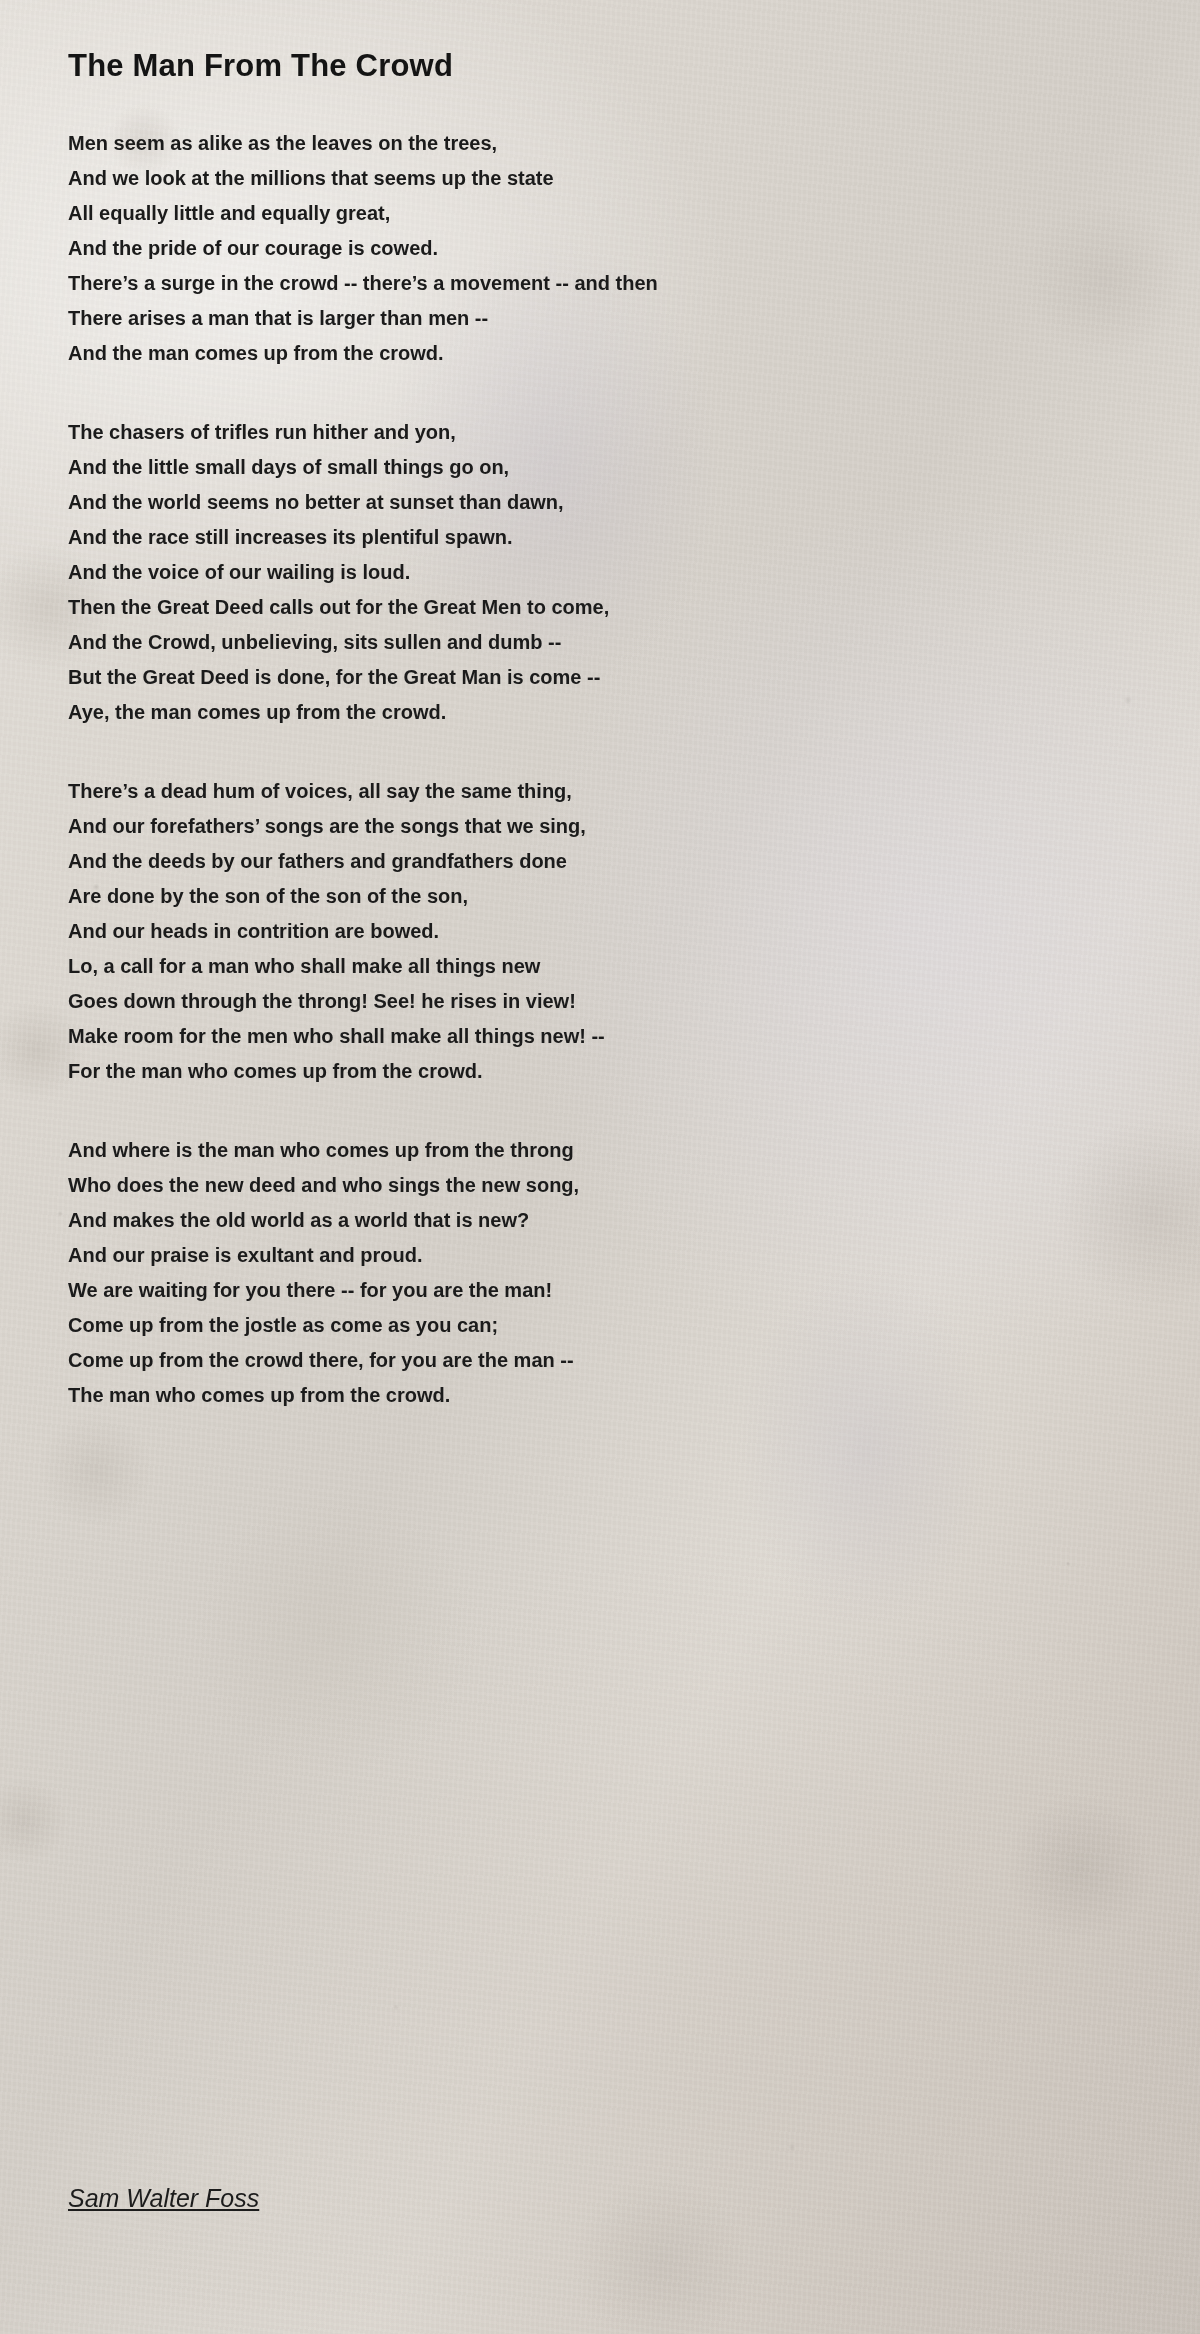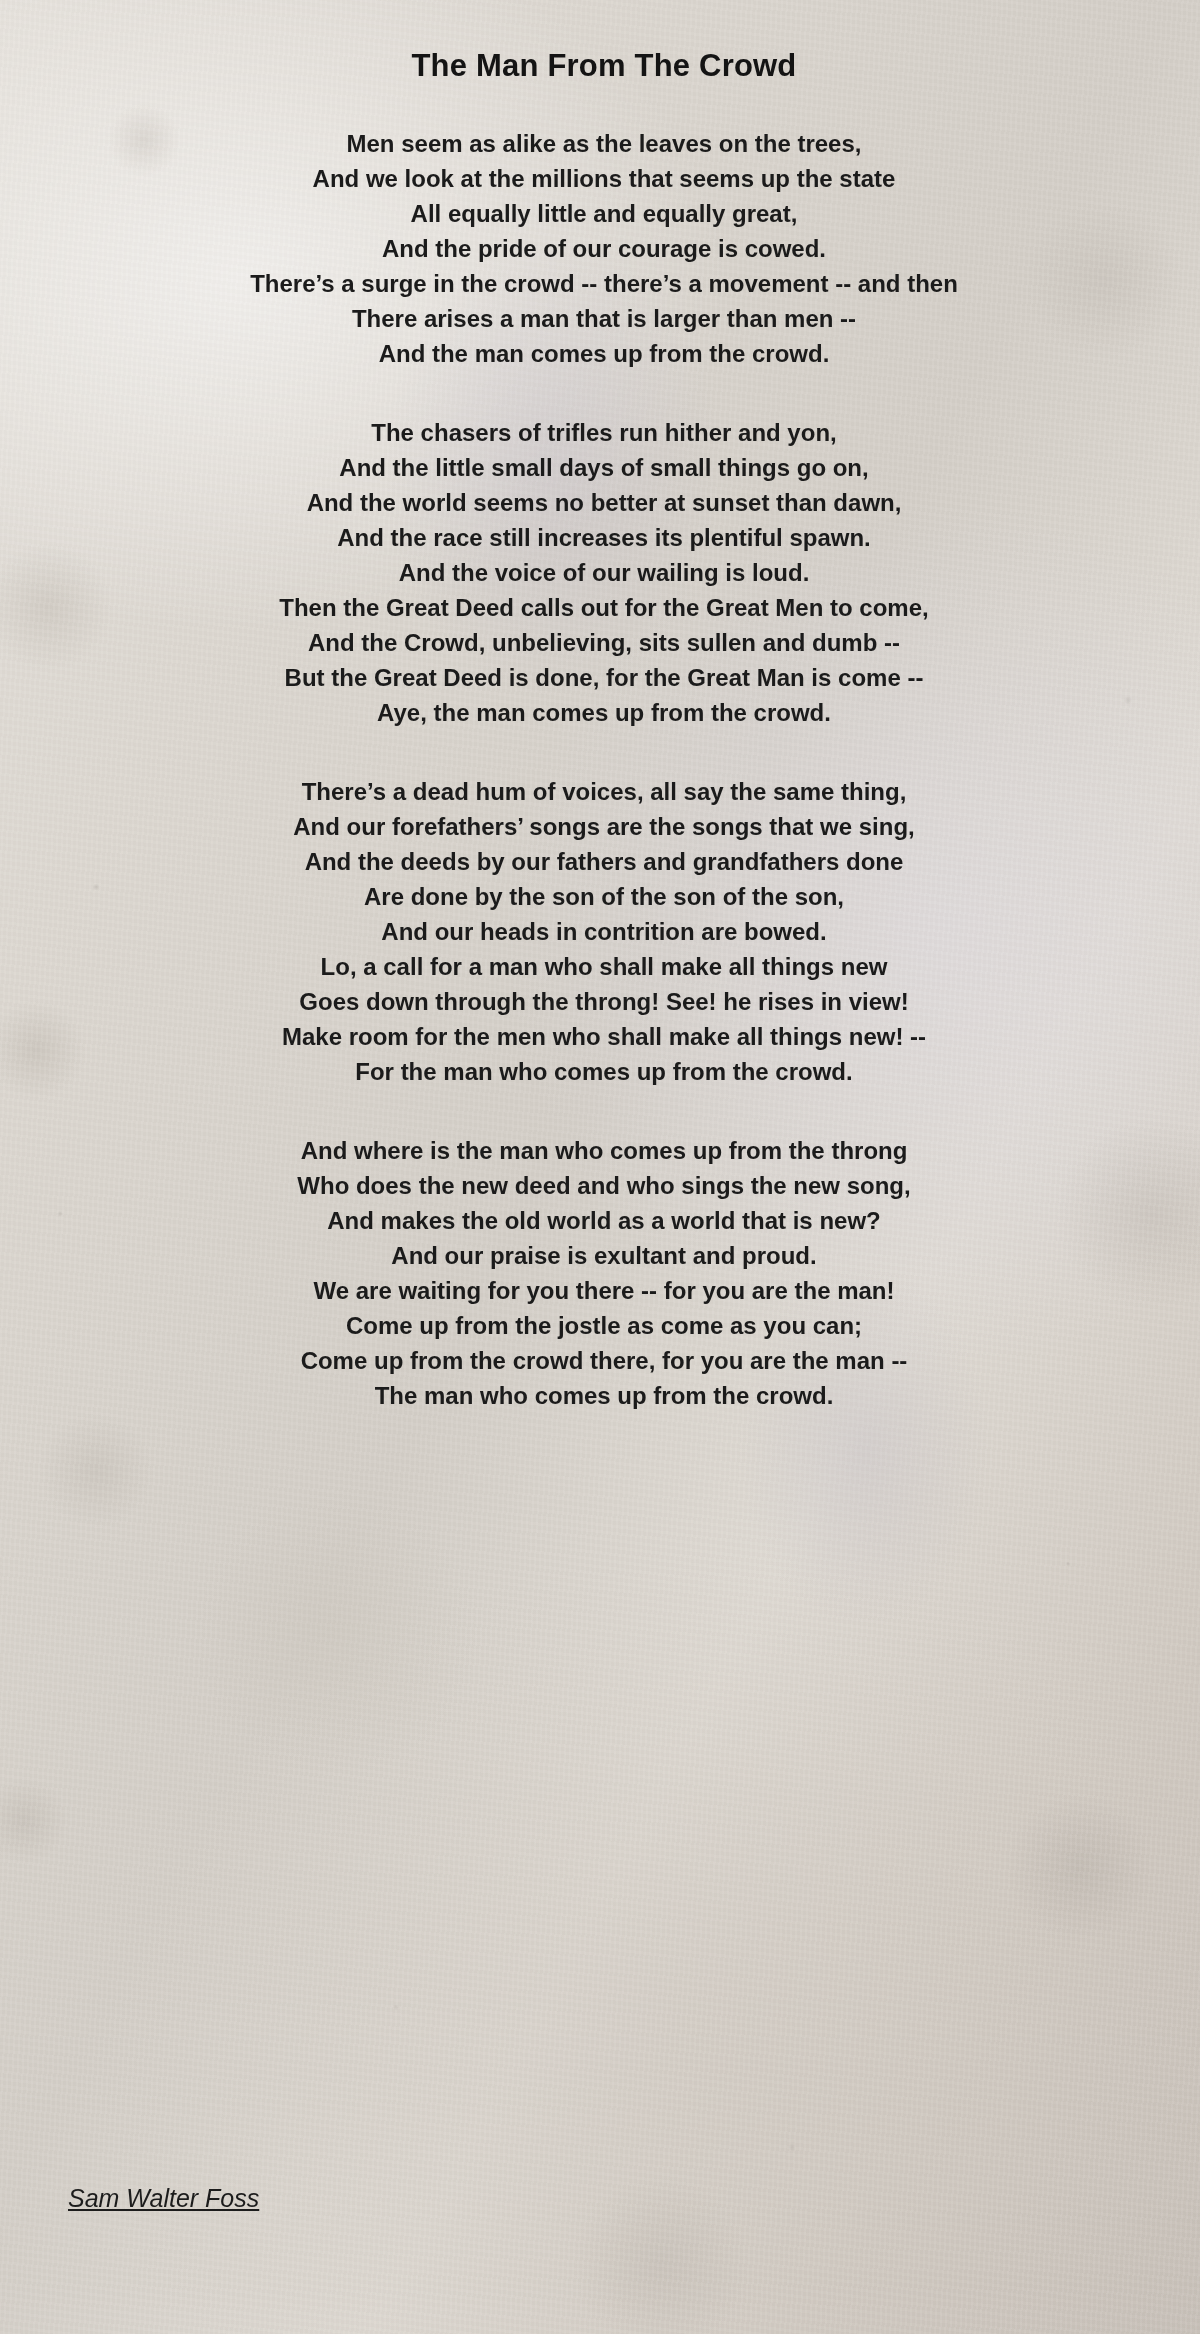--- a/index.html
+++ b/index.html
@@ -20,21 +20,20 @@
     width: 1200px;
     height: 2334px;
     box-sizing: border-box;
     overflow: hidden;
     background-color: #d6d1ca;
     background-image:
       radial-gradient(ellipse 700px 500px at 20% 12%, rgba(255,255,255,0.55), rgba(255,255,255,0) 70%),
       radial-gradient(ellipse 620px 620px at 78% 40%, rgba(226,222,228,0.55), rgba(255,255,255,0) 70%),
       radial-gradient(ellipse 900px 700px at 60% 88%, rgba(206,199,191,0.55), rgba(255,255,255,0) 72%),
       linear-gradient(118deg, #e4e0da 0%, #dcd7d0 22%, #d3cec7 48%, #ded9d2 66%, #cfc8c0 86%, #c7c0b8 100%);
-    text-align: center;
   }
   
   .texture {
     position: absolute;
     inset: 0;
     pointer-events: none;
   }
   .texture.t1 {
     background-image:
       radial-gradient(circle 52px at 12% 6%,  rgba(160,150,140,0.20), rgba(160,150,140,0) 70%),
@@ -80,21 +79,21 @@
     font-size: 31px;
     font-weight: bold;
     color: #141414;
     letter-spacing: .2px;
     margin: 0 0 42px 0;
   }
   .stanza {
     margin: 0 0 44px 0;
   }
   .line {
-    font-size: 24px;
+    font-size: 20px;
     font-weight: bold;
     color: #1b1b1b;
     line-height: 35px;
     white-space: pre;
   }
   .author {
     position: absolute;
     left: 68px;
     top: 2184px;
     z-index: 3;

